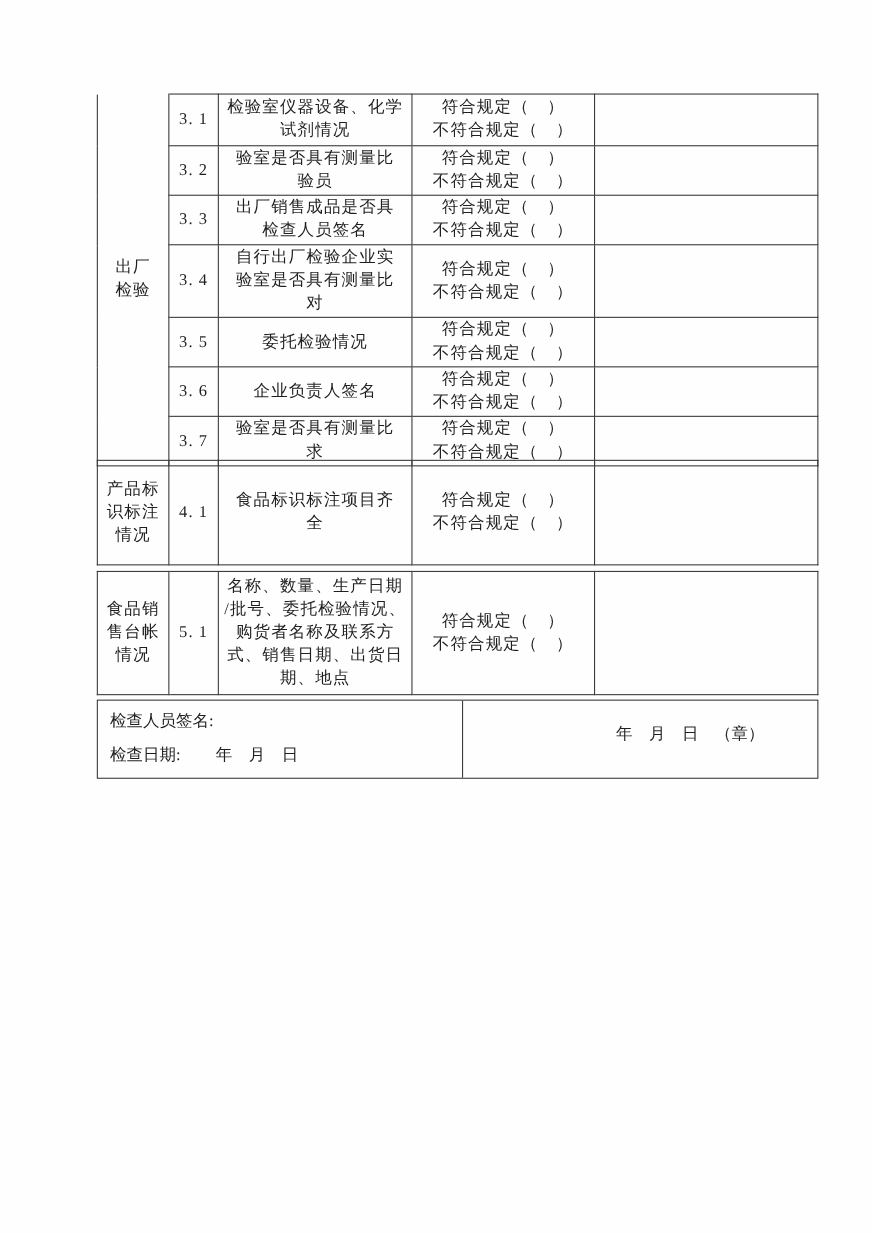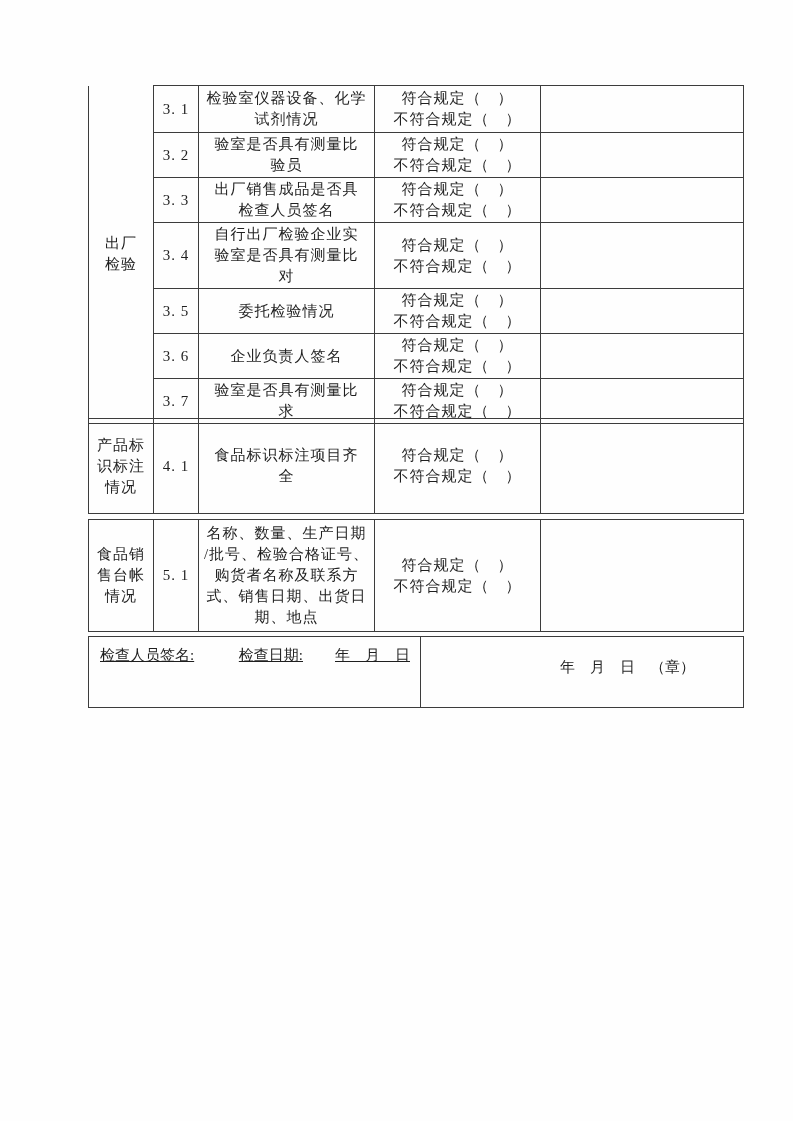--- a/index.html
+++ b/index.html
@@ -44,24 +44,23 @@
     border: 1.5px solid #3c3c3c;
     box-sizing: border-box;
     display: flex;
     font-size: 15px;
   }
   .footer-left {
     width: 332px;
     box-sizing: border-box;
     border-right: 1.5px solid #3c3c3c;
     display: flex;
-    flex-direction: row;
+    flex-direction: column;
     justify-content: space-between;
     padding: 9px 10px 11px 11px;
-    text-decoration: underline;
   }
   .footer-left .date-line { display: flex; }
   .footer-left .date-line .date-value { margin-left: 32px; }
   .footer-right {
     flex: 1;
     box-sizing: border-box;
     padding: 14px 8px 8px 11px;
   }
   .footer-right .date-line { margin-top: 7px; padding-left: 128px; font-family: Liberation Serif, serif; }
 </style>
@@ -162,21 +161,21 @@
         <col style="width:166px">
         <col style="width:203px">
     </colgroup>
     <tbody>
         <tr style="height:112px;">
       <td>食品销
 售台帐
 情况</td>
       <td class="num-cell">5. 1</td>
       <td>名称、数量、生产日期
-/批号、检验合格证号、
+/批号、委托检验情况、
 购货者名称及联系方
 式、销售日期、出货日
 期、地点</td>
       <td><div>符合规定（　）</div><div>不符合规定（　）</div></td>
       <td></td>
     </tr>
   </tbody>
     </table>
 
   <div class="footer">

